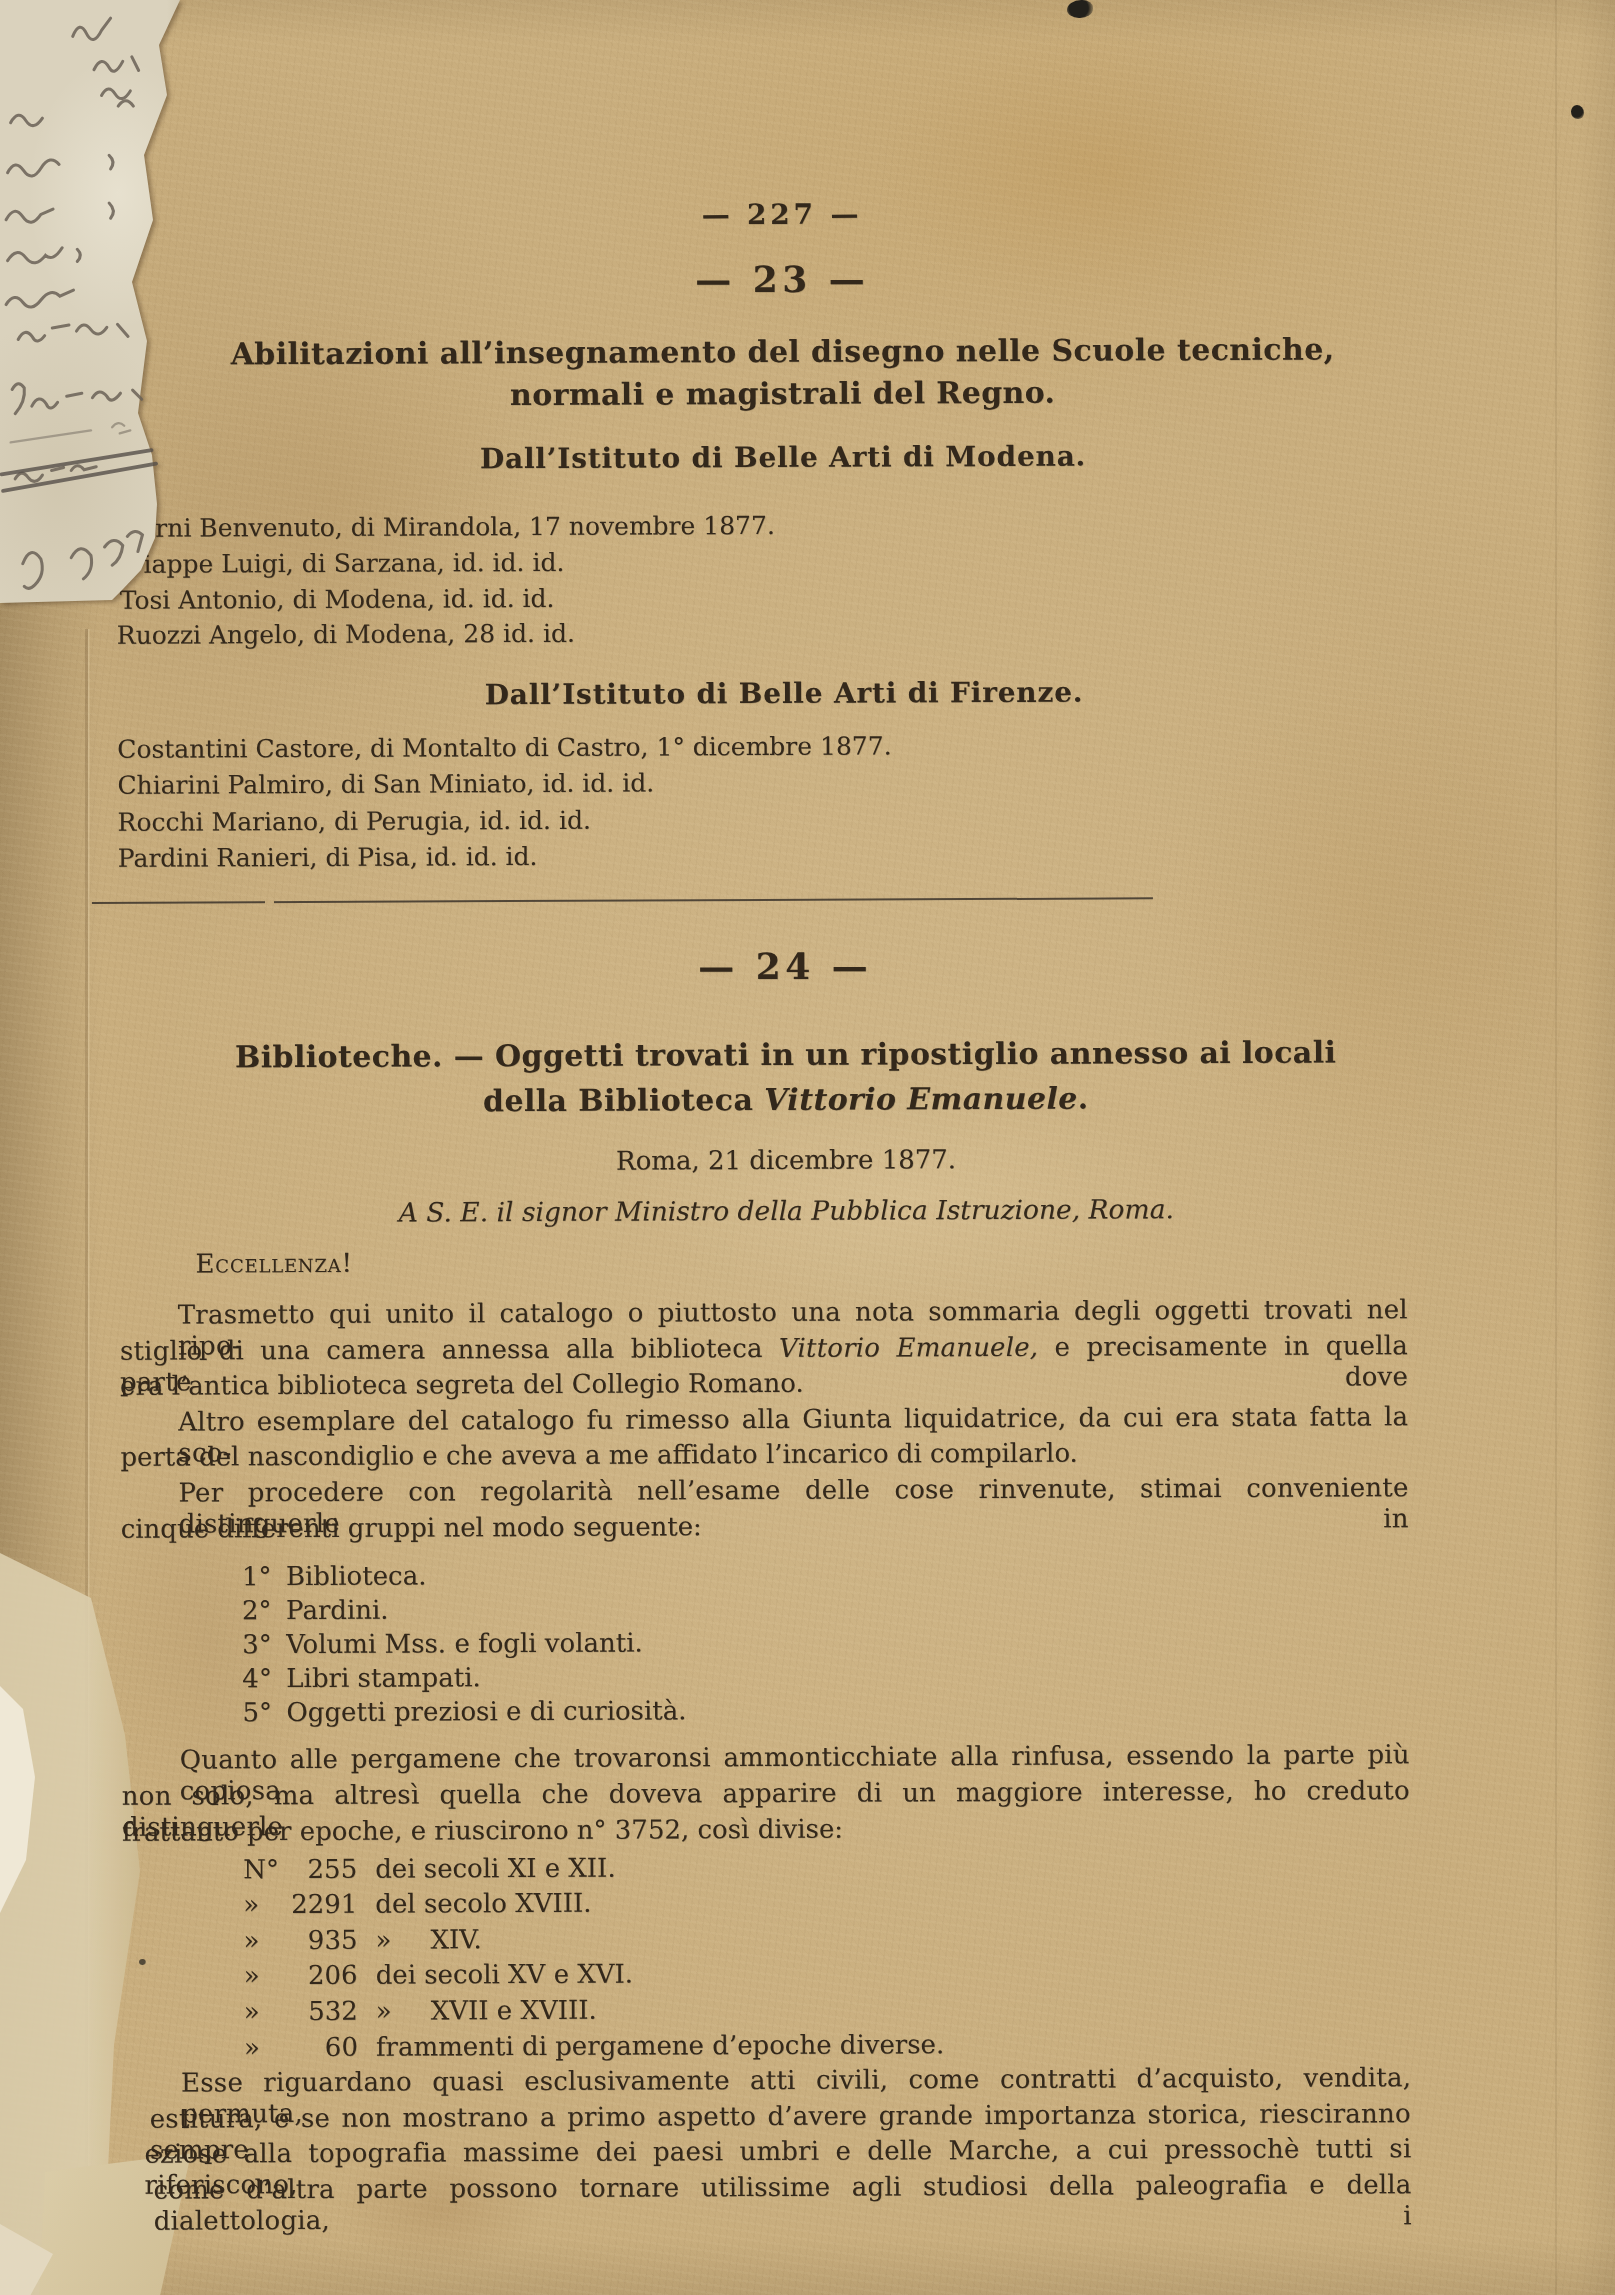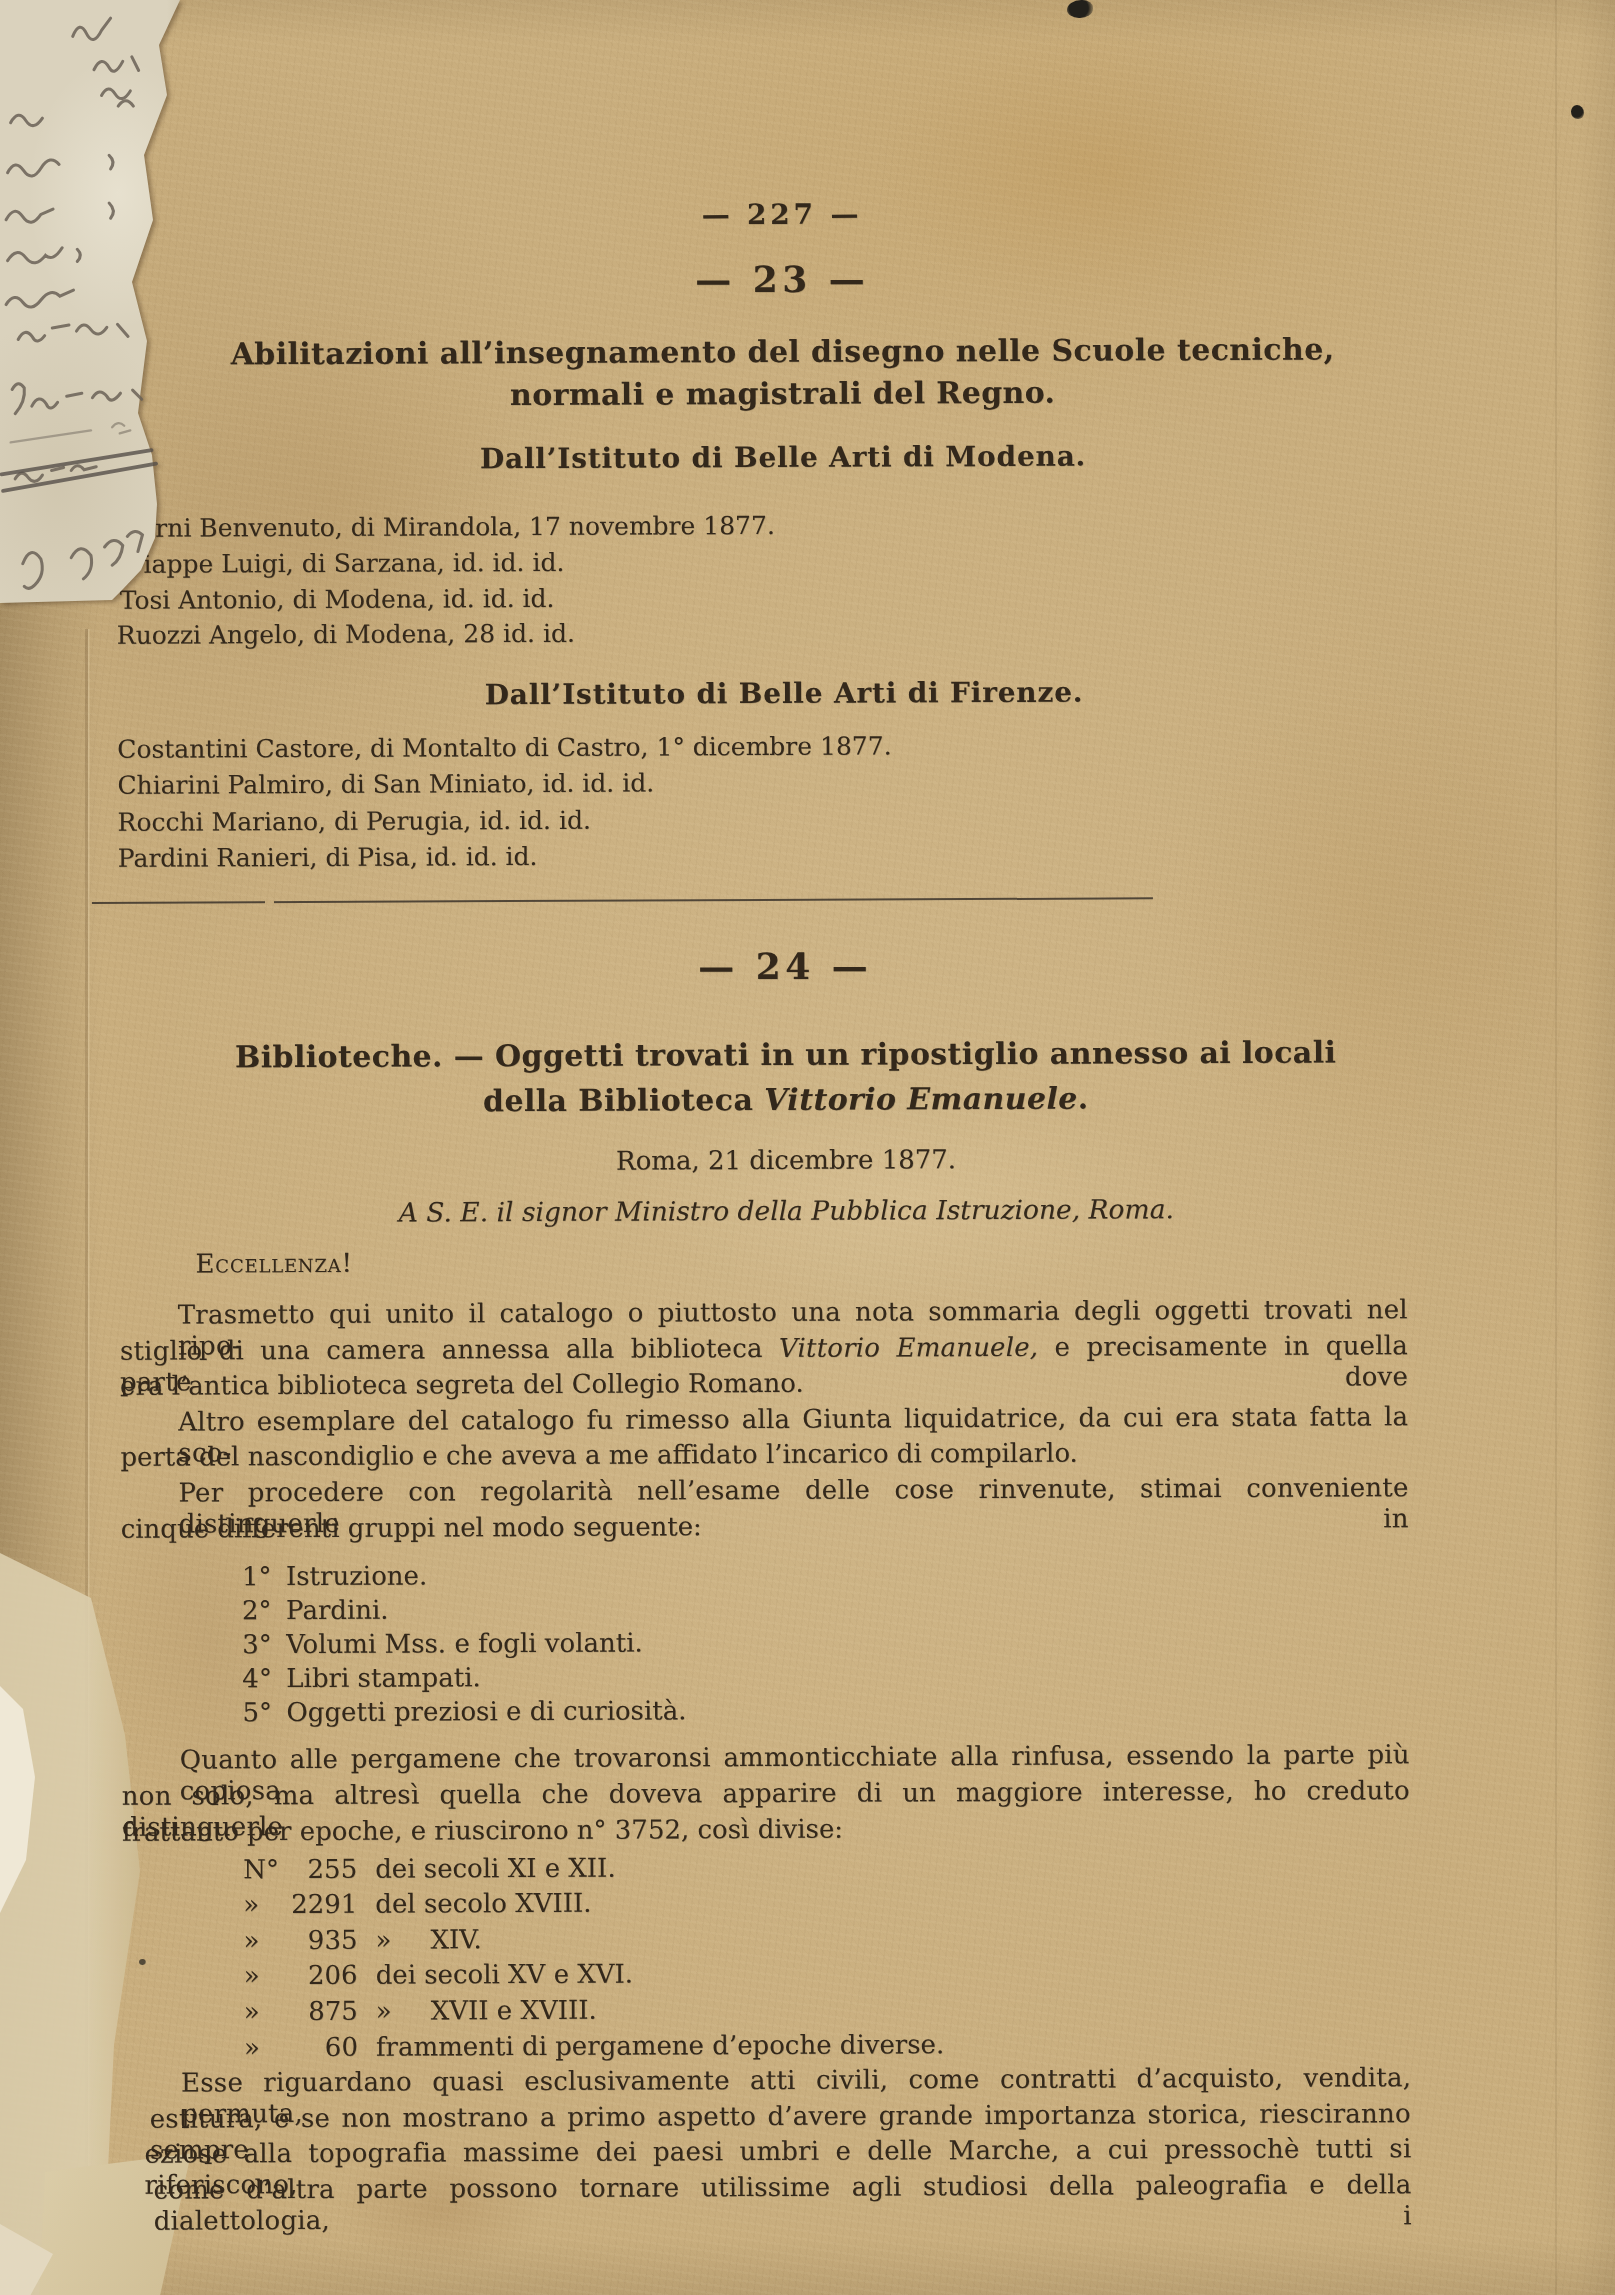--- a/index.html
+++ b/index.html
@@ -155,21 +155,21 @@
     <div class="tl fs-body just ind" style="top:1297px;">Trasmetto qui unito il catalogo o piuttosto una nota sommaria degli oggetti trovati nel ripo-</div>
     <div class="tl fs-body just" style="top:1333px;"><span>stiglio di una camera annessa alla biblioteca </span><span class="it">Vittorio Emanuele,</span><span> e precisamente in quella parte dove</span></div>
     <div class="tl fs-body lastl" style="top:1368px;">era l’antica biblioteca segreta del Collegio Romano.</div>
 
     <div class="tl fs-body just ind" style="top:1404px;">Altro esemplare del catalogo fu rimesso alla Giunta liquidatrice, da cui era stata fatta la sco-</div>
     <div class="tl fs-body lastl" style="top:1439px;">perta del nascondiglio e che aveva a me affidato l’incarico di compilarlo.</div>
 
     <div class="tl fs-body just ind" style="top:1475px;">Per procedere con regolarità nell’esame delle cose rinvenute, stimai conveniente distinguerle in</div>
     <div class="tl fs-body lastl" style="top:1511px;">cinque differenti gruppi nel modo seguente:</div>
 
-    <div class="grow" style="top:1559px;"><span class="gnum">1°</span><span>Istruzione.</span></div>
+    <div class="grow" style="top:1559px;"><span class="gnum">1°</span><span>Biblioteca.</span></div>
     <div class="grow" style="top:1593px;"><span class="gnum">2°</span><span>Pardini.</span></div>
     <div class="grow" style="top:1627px;"><span class="gnum">3°</span><span>Volumi Mss. e fogli volanti.</span></div>
     <div class="grow" style="top:1661px;"><span class="gnum">4°</span><span>Libri stampati.</span></div>
     <div class="grow" style="top:1695px;"><span class="gnum">5°</span><span>Oggetti preziosi e di curiosità.</span></div>
 
     <div class="tl fs-body just ind" style="top:1742px;">Quanto alle pergamene che trovaronsi ammonticchiate alla rinfusa, essendo la parte più copiosa</div>
     <div class="tl fs-body just" style="top:1778px;">non solo, ma altresì quella che doveva apparire di un maggiore interesse, ho creduto distinguerle</div>
     <div class="tl fs-body lastl" style="top:1814px;">frattanto per epoche, e riuscirono n° 3752, così divise:</div>
 
     <div class="prow" style="top:1852px;">
@@ -187,21 +187,21 @@
         <span class="pnum2">935</span>
         <span class="pdesc">»  XIV.</span>
       </div>
     <div class="prow" style="top:1958px;">
         <span class="pmark">»</span>
         <span class="pnum2">206</span>
         <span class="pdesc">dei secoli XV e XVI.</span>
       </div>
     <div class="prow" style="top:1994px;">
         <span class="pmark">»</span>
-        <span class="pnum2">875</span>
+        <span class="pnum2">532</span>
         <span class="pdesc">»  XVII e XVIII.</span>
       </div>
     <div class="prow" style="top:2030px;">
         <span class="pmark">»</span>
         <span class="pnum2">60</span>
         <span class="pdesc">frammenti di pergamene d’epoche diverse.</span>
       </div>
 
     <div class="tl fs-body just ind" style="top:2065px;">Esse riguardano quasi esclusivamente atti civili, come contratti d’acquisto, vendita, permuta,</div>
     <div class="tl fs-body just" style="top:2101px;margin-left:26.5px;width:1261px;">estitura, e se non mostrano a primo aspetto d’avere grande importanza storica, riesciranno sempre</div>

